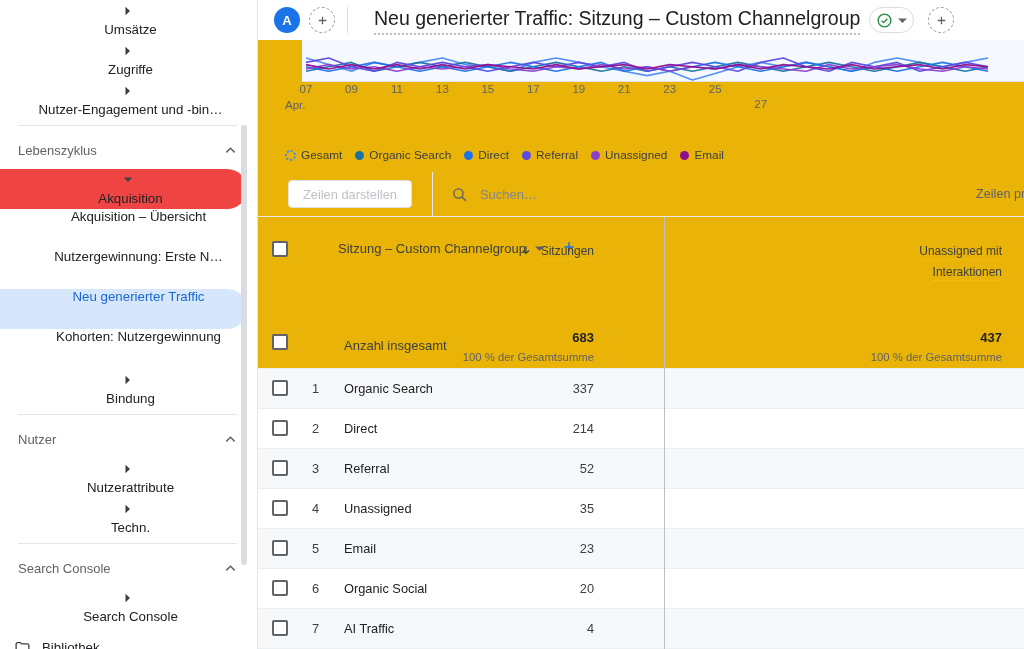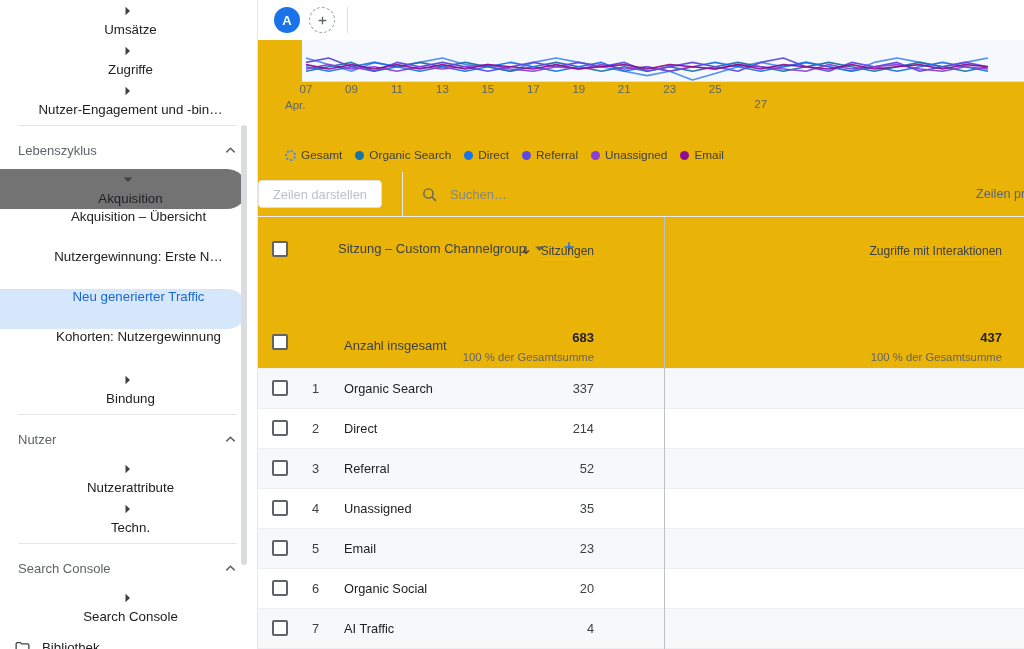--- a/index.html
+++ b/index.html
@@ -24,21 +24,21 @@
     display: flex; align-items: center;
     height: 40px;
     margin: 0 10px 0 0;
     padding-left: 8px;
     border-radius: 0 20px 20px 0;
     cursor: pointer;
     position: relative;
     flex-direction: column;
   }
   .nav-item.selected { background: #d7e7fb; }
-  .nav-item.active-parent { background: #737373; }
+  .nav-item.active-parent { background: #ef4444; }
   .caret {
     width: 22px; height: 22px;
     display: inline-flex; align-items: center; justify-content: center;
     flex: 0 0 22px;
     color: #3c4043;
     font-size: 9px; line-height: 1;
   }
   .caret svg { display:block; }
   .nav-label {
     font-size: 13.3px;
@@ -171,20 +171,21 @@
   .legend-dot.outline { background:transparent; border:2px dotted #4285f4; width:11px;height:11px;flex:0 0 11px;}
   .legend-text { font-size:11.8px; color:#3c4043; white-space:nowrap; }
 
   
   #toolbar {
     position:absolute; left:0; top:132px; width:766px; height:45px;
     border-bottom:1px solid #e8eaed;
     display:flex; align-items:center;
   }
   #show-rows-btn {
+    margin-left:30px;
     height:28px; padding:11px 14px;
     border:1px solid #e0e0e0; border-radius:4px;
     background:#fff; color:#bdc1c6;
     font-size:12.8px; font-family:"Liberation Sans",sans-serif;
     display:flex;align-items:center; cursor:default;
   }
   #toolbar-sep { width:1px;height:45px;background:#e8eaed; margin-left:20px; }
   #search-wrap { display:flex;align-items:center; margin-left:18px; flex:1; }
   #search-icon { color:#5f6368; display:flex; margin-right:12px;}
   #search-input {
@@ -396,20 +397,41 @@
 
   <div id="top-dark-chip"></div>
   <header id="topbar">
     <div class="avatar-badge">A</div>
     <div class="dashed-plus">
       <svg width="13" height="13" viewBox="0 0 24 24" fill="none" stroke="currentColor" stroke-width="2.4">
           <path d="M12 5v14M5 12h14"></path>
         </svg>
     </div>
     <div class="tb-sep"></div>
+    <div id="page-title-wrap">
+      <div id="page-title">Neu generierter Traffic: Sitzung – Custom Channelgroup</div>
+      <div class="status-pill">
+        <span style="display:flex;color:#1e8e3e;">
+          <svg width="17" height="17" viewBox="0 0 24 24" fill="none" stroke="currentColor" stroke-width="1.9">
+              <circle cx="12" cy="12" r="9"></circle>
+              <path d="M8 12.3l2.7 2.7L16 9.6"></path>
+            </svg>
+        </span>
+        <span class="sp-chev">
+          <svg width="11" height="11" viewBox="0 0 10 10">
+              <path d="M1 3.2l4 4 4-4z" fill="currentColor"></path>
+            </svg>
+        </span>
+      </div>
+      <div class="dashed-plus" style="margin-left:14px;">
+        <svg width="13" height="13" viewBox="0 0 24 24" fill="none" stroke="currentColor" stroke-width="2.4">
+            <path d="M12 5v14M5 12h14"></path>
+          </svg>
+      </div>
+    </div>
   </header>
 
   <main id="main">
 
     <section id="chart-region">
       <div id="chart-tint"></div>
       <div id="chart-plot">
         <svg id="chart-svg" width="722" height="42" viewBox="0 0 722 42" preserveAspectRatio="none">
             <polyline points="4.0,18.0 26.7,24.6 49.5,31.2 72.2,22.4 94.9,26.8 117.7,22.4 140.4,18.0 163.1,24.6 185.9,26.8 208.6,31.2 231.3,22.4 254.1,18.0 276.8,22.4 299.5,26.8 322.3,31.2 345.0,35.6 367.7,31.2 390.5,40.0 413.2,33.4 435.9,26.8 458.7,22.4 481.4,26.8 504.1,22.4 526.9,26.8 549.6,31.2 572.3,22.4 595.1,18.0 617.8,22.4 640.5,26.8 663.3,22.4 686.0,18.0" fill="none" stroke="#4285f4" stroke-width="1.6" stroke-linejoin="round" opacity="0.9"></polyline>
             <polyline points="4.0,31.2 26.7,26.8 49.5,22.4 72.2,31.2 94.9,26.8 117.7,22.4 140.4,26.8 163.1,22.4 185.9,26.8 208.6,31.2 231.3,26.8 254.1,22.4 276.8,26.8 299.5,31.2 322.3,26.8 345.0,31.2 367.7,26.8 390.5,31.2 413.2,26.8 435.9,22.4 458.7,26.8 481.4,31.2 504.1,26.8 526.9,22.4 549.6,26.8 572.3,31.2 595.1,26.8 617.8,22.4 640.5,26.8 663.3,31.2 686.0,26.8" fill="none" stroke="#1a73a7" stroke-width="1.6" stroke-linejoin="round" opacity="0.95"></polyline>
@@ -498,21 +520,21 @@
 
         <div class="hdr-metric" style="right:430px; width:130px;">
           <span class="hdr-arrow">
             <svg width="12" height="12" viewBox="0 0 24 24" fill="none" stroke="currentColor" stroke-width="2.2" style="vertical-align:-1px;">
                 <path d="M12 4v15M6 13l6 6 6-6"></path>
               </svg>
           </span><span class="mtxt">Sitzungen</span>
         </div>
 
         <div class="hdr-metric" style="right:22px; width:150px;">
-          <span class="mtxt">Zugriffe mit Interaktionen</span>
+          <span class="mtxt">Unassigned mit Interaktionen</span>
         </div>
       </div>
 
       <div class="total-row">
         <span class="chk total-chk"></span>
         <span class="total-label">Anzahl insgesamt</span>
         <span class="total-val" style="right:430px; width:130px;">683</span>
         <span class="total-sub" style="right:430px; width:160px;">100 % der Gesamtsumme</span>
         <span class="total-val" style="right:22px; width:150px;">437</span>
         <span class="total-sub" style="right:22px; width:160px;">100 % der Gesamtsumme</span>

